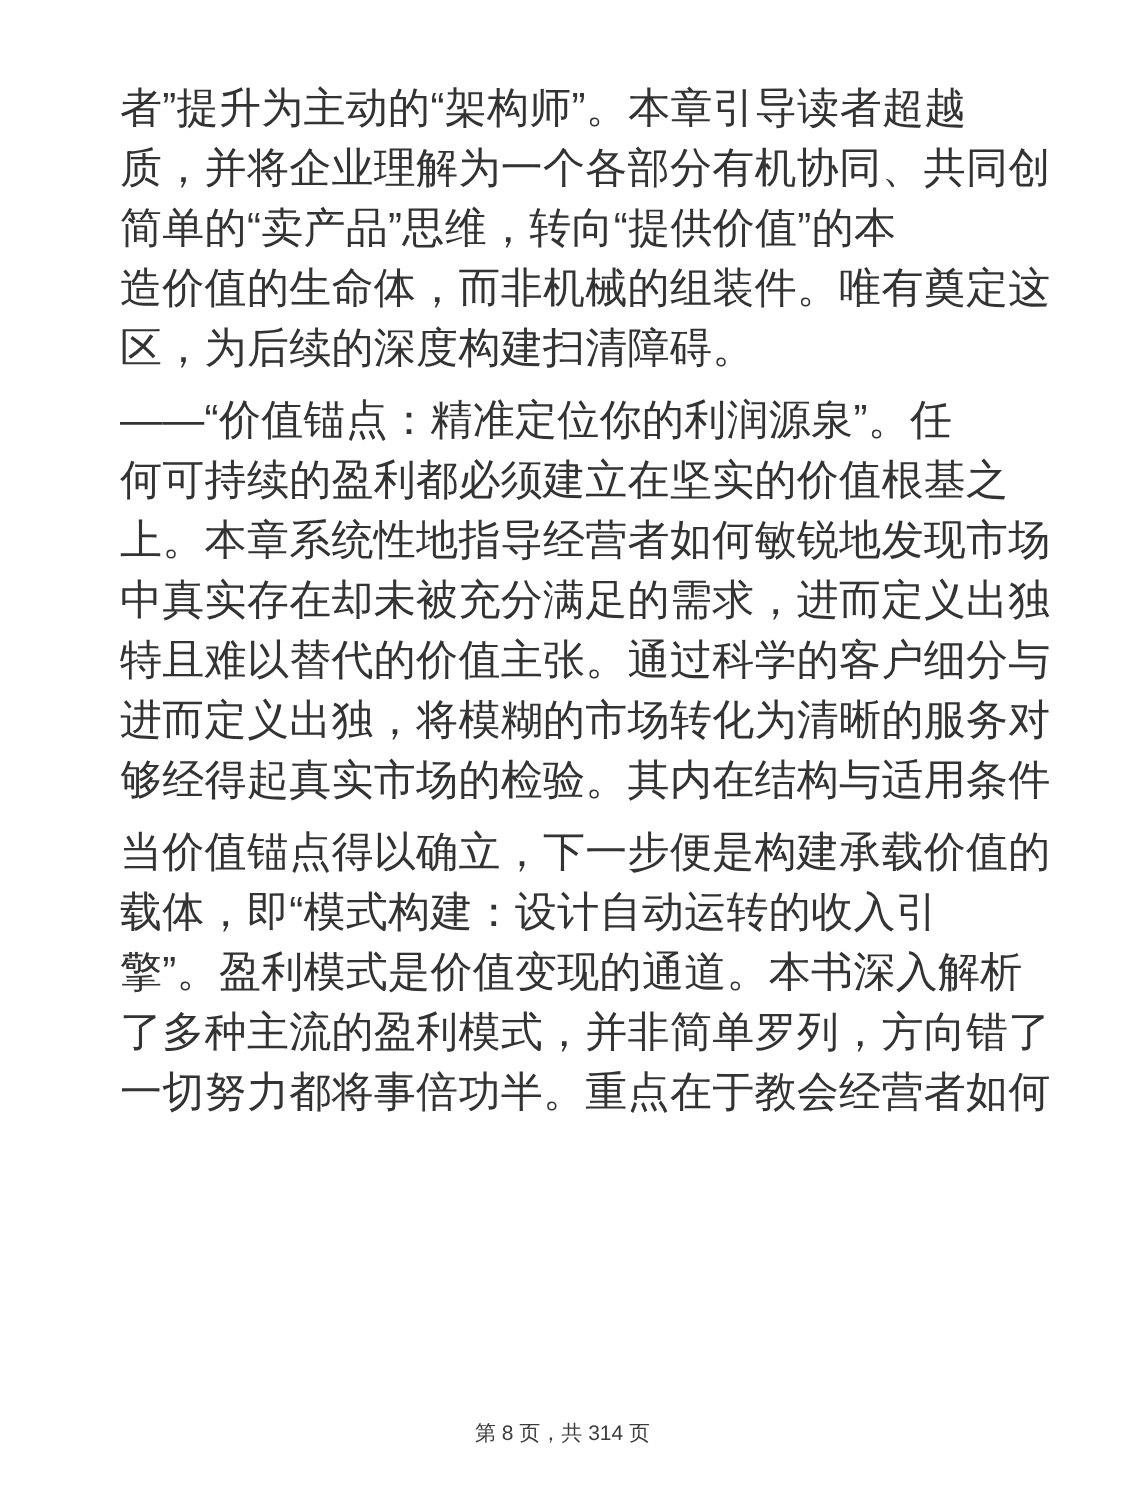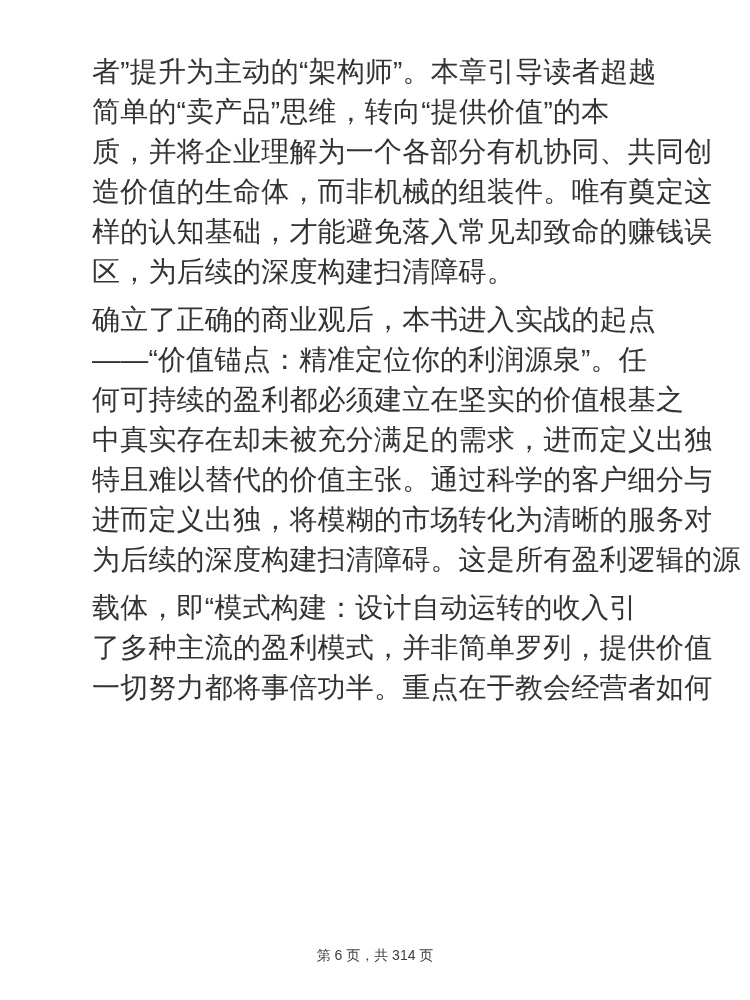--- a/index.html
+++ b/index.html
@@ -16,21 +16,21 @@
     font-family: "Liberation Sans", sans-serif;
   }
   .content {
     position: absolute;
     left: 80px;
     top: 52px;
     width: 600px;
     color: #333333;
   }
   .para {
-    margin: 0 0 8px 12px;
+    margin: 0 0 8px 0;
   }
   .line {
     font-size: 28px;
     line-height: 40px;
     height: 40px;
     white-space: nowrap;
     font-weight: 400;
     letter-spacing: 0.2px;
   }
   .footer {
@@ -44,37 +44,38 @@
     color: #3c3c3c;
   }
 </style>
 </head>
 <body>
 
 <div class="page">
   <div class="content">
       <div class="para">
         <div class="line">者”提升为主动的“架构师”。本章引导读者超越</div>
+        <div class="line">质，并将企业理解为一个各部分有机协同、共同创</div>
         <div class="line">简单的“卖产品”思维，转向“提供价值”的本</div>
-        <div class="line">质，并将企业理解为一个各部分有机协同、共同创</div>
         <div class="line">造价值的生命体，而非机械的组装件。唯有奠定这</div>
-        <div class="line">样的认知基础，才能避免落入常见却致命的赚钱误</div>
         <div class="line">区，为后续的深度构建扫清障碍。</div>
       </div>
       <div class="para">
-        <div class="line">确立了正确的商业观后，本书进入实战的起点</div>
         <div class="line">——“价值锚点：精准定位你的利润源泉”。任</div>
         <div class="line">何可持续的盈利都必须建立在坚实的价值根基之</div>
+        <div class="line">上。本章系统性地指导经营者如何敏锐地发现市场</div>
         <div class="line">中真实存在却未被充分满足的需求，进而定义出独</div>
         <div class="line">特且难以替代的价值主张。通过科学的客户细分与</div>
         <div class="line">进而定义出独，将模糊的市场转化为清晰的服务对</div>
-        <div class="line">为后续的深度构建扫清障碍。这是所有盈利逻辑的源</div>
+        <div class="line">够经得起真实市场的检验。其内在结构与适用条件</div>
       </div>
       <div class="para">
+        <div class="line">当价值锚点得以确立，下一步便是构建承载价值的</div>
         <div class="line">载体，即“模式构建：设计自动运转的收入引</div>
-        <div class="line">了多种主流的盈利模式，并非简单罗列，提供价值</div>
+        <div class="line">擎”。盈利模式是价值变现的通道。本书深入解析</div>
+        <div class="line">了多种主流的盈利模式，并非简单罗列，方向错了</div>
         <div class="line">一切努力都将事倍功半。重点在于教会经营者如何</div>
       </div>
     </div>
   <div class="footer">
-    <span>第 6 页，共 314 页</span>
+    <span>第 8 页，共 314 页</span>
   </div>
 </div>
 
 </body></html>

